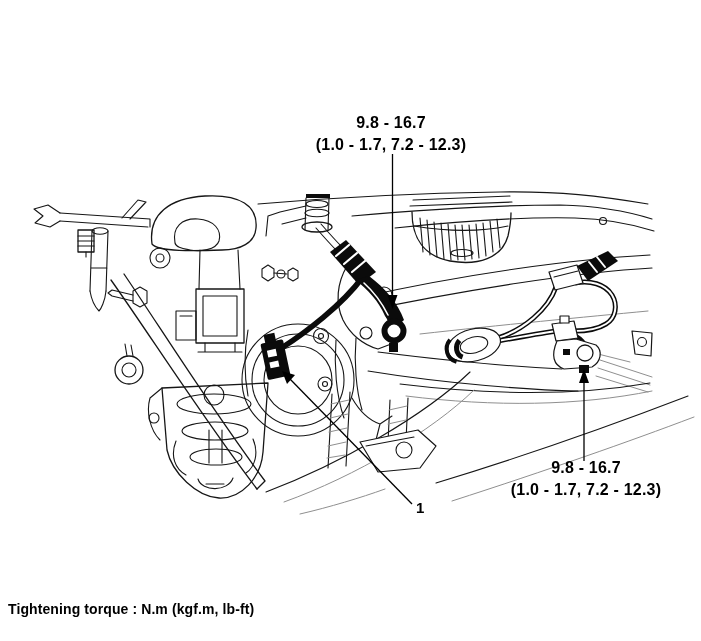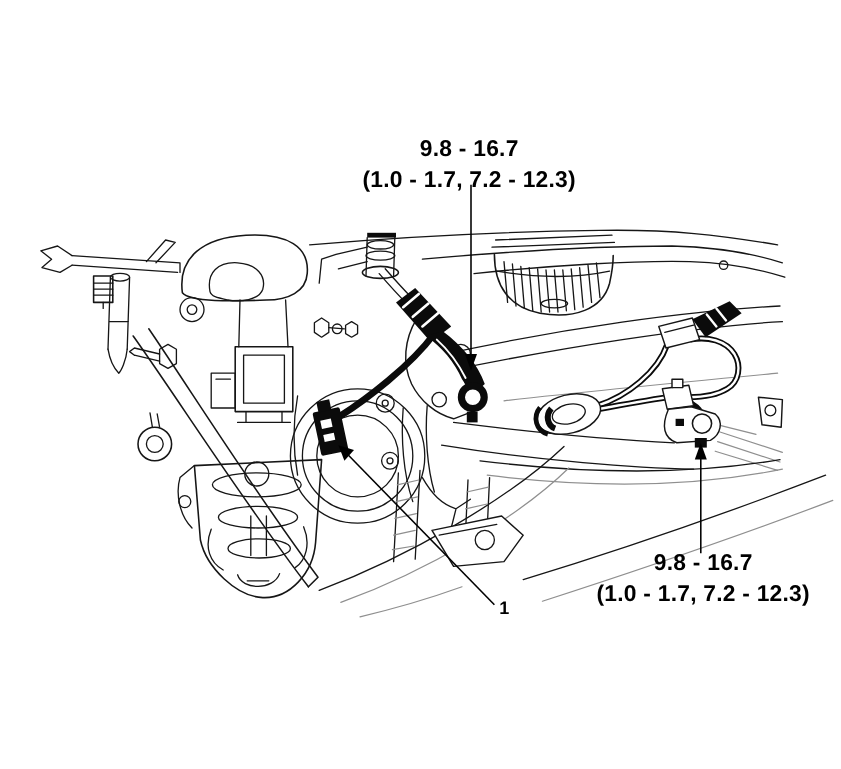--- a/index.html
+++ b/index.html
@@ -2,21 +2,21 @@
 <html><head>
 <meta charset="utf-8">
 <style>
   html,body{margin:0;padding:0;background:#fff;}
   .stage{
     position:relative;width:701px;height:641px;background:#ffffff;overflow:hidden;
     font-family:"Liberation Sans", sans-serif;color:#000;
   }
   .stage svg{position:absolute;left:0;top:0;}
   .ann{
-    position:absolute;font-weight:bold;font-size:19px;line-height:1.38;
+    position:absolute;font-weight:bold;font-size:16px;line-height:1.38;
     text-align:center;letter-spacing:.2px;white-space:nowrap;
   }
   .ann span{display:block;}
   .part-num{position:absolute;font-weight:bold;font-size:15px;}
   .caption{position:absolute;font-weight:bold;font-size:14px;letter-spacing:.1px;}
   .ink{stroke:#161616;fill:none;stroke-width:1.1;stroke-linecap:round;stroke-linejoin:round;}
   .ink2{stroke:#161616;fill:none;stroke-width:1.3;stroke-linecap:round;stroke-linejoin:round;}
   .faint{stroke:#8f8f8f;fill:none;stroke-width:1;stroke-linecap:round;}
   .blk{fill:#0b0b0b;stroke:none;}
   .wht{stroke:#fff;fill:none;stroke-linecap:round;}
@@ -205,14 +205,15 @@
   <span>(1.0 - 1.7, 7.2 - 12.3)</span>
 </div>
 
 <div class="ann" style="left:496px;top:457px;width:180px;">
   <span>9.8 - 16.7</span>
   <span>(1.0 - 1.7, 7.2 - 12.3)</span>
 </div>
 
 <div class="part-num" style="left:416px;top:499px;">1</div>
 
+<div class="caption" style="left:8px;top:601px;">Tightening torque : N.m (kgf.m, lb-ft)</div>
 
 </div>
 
 </body></html>

